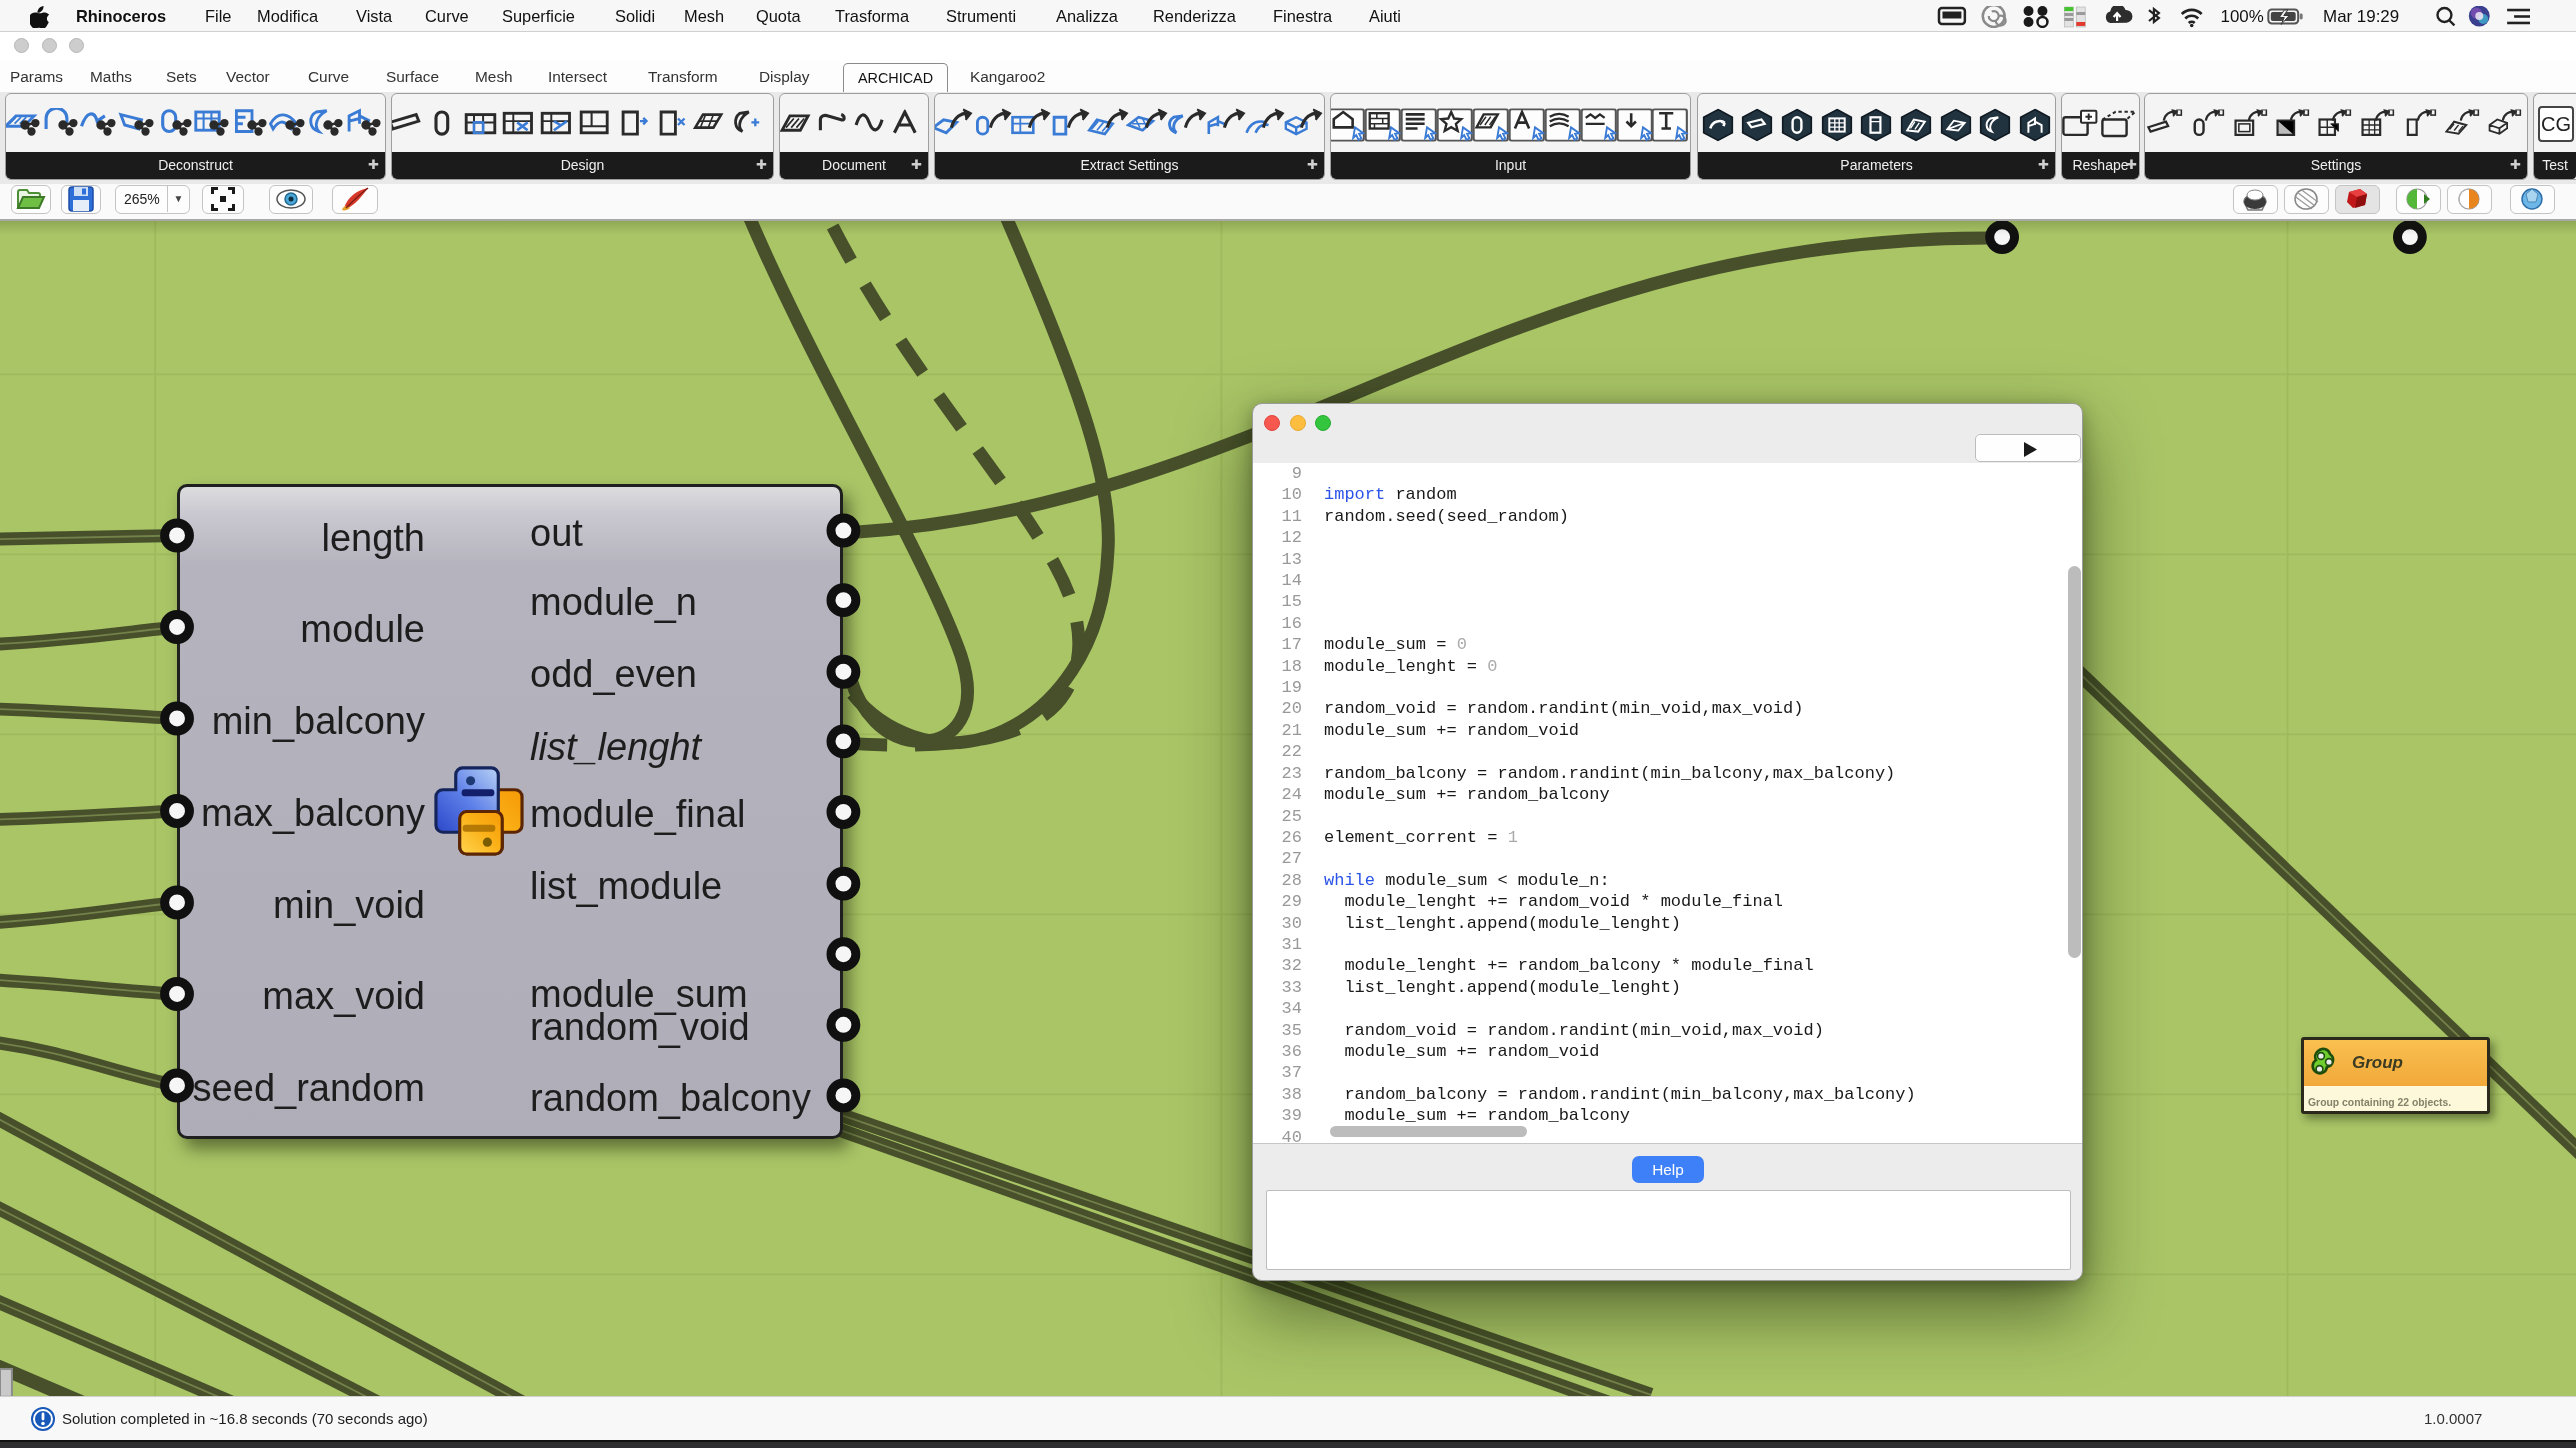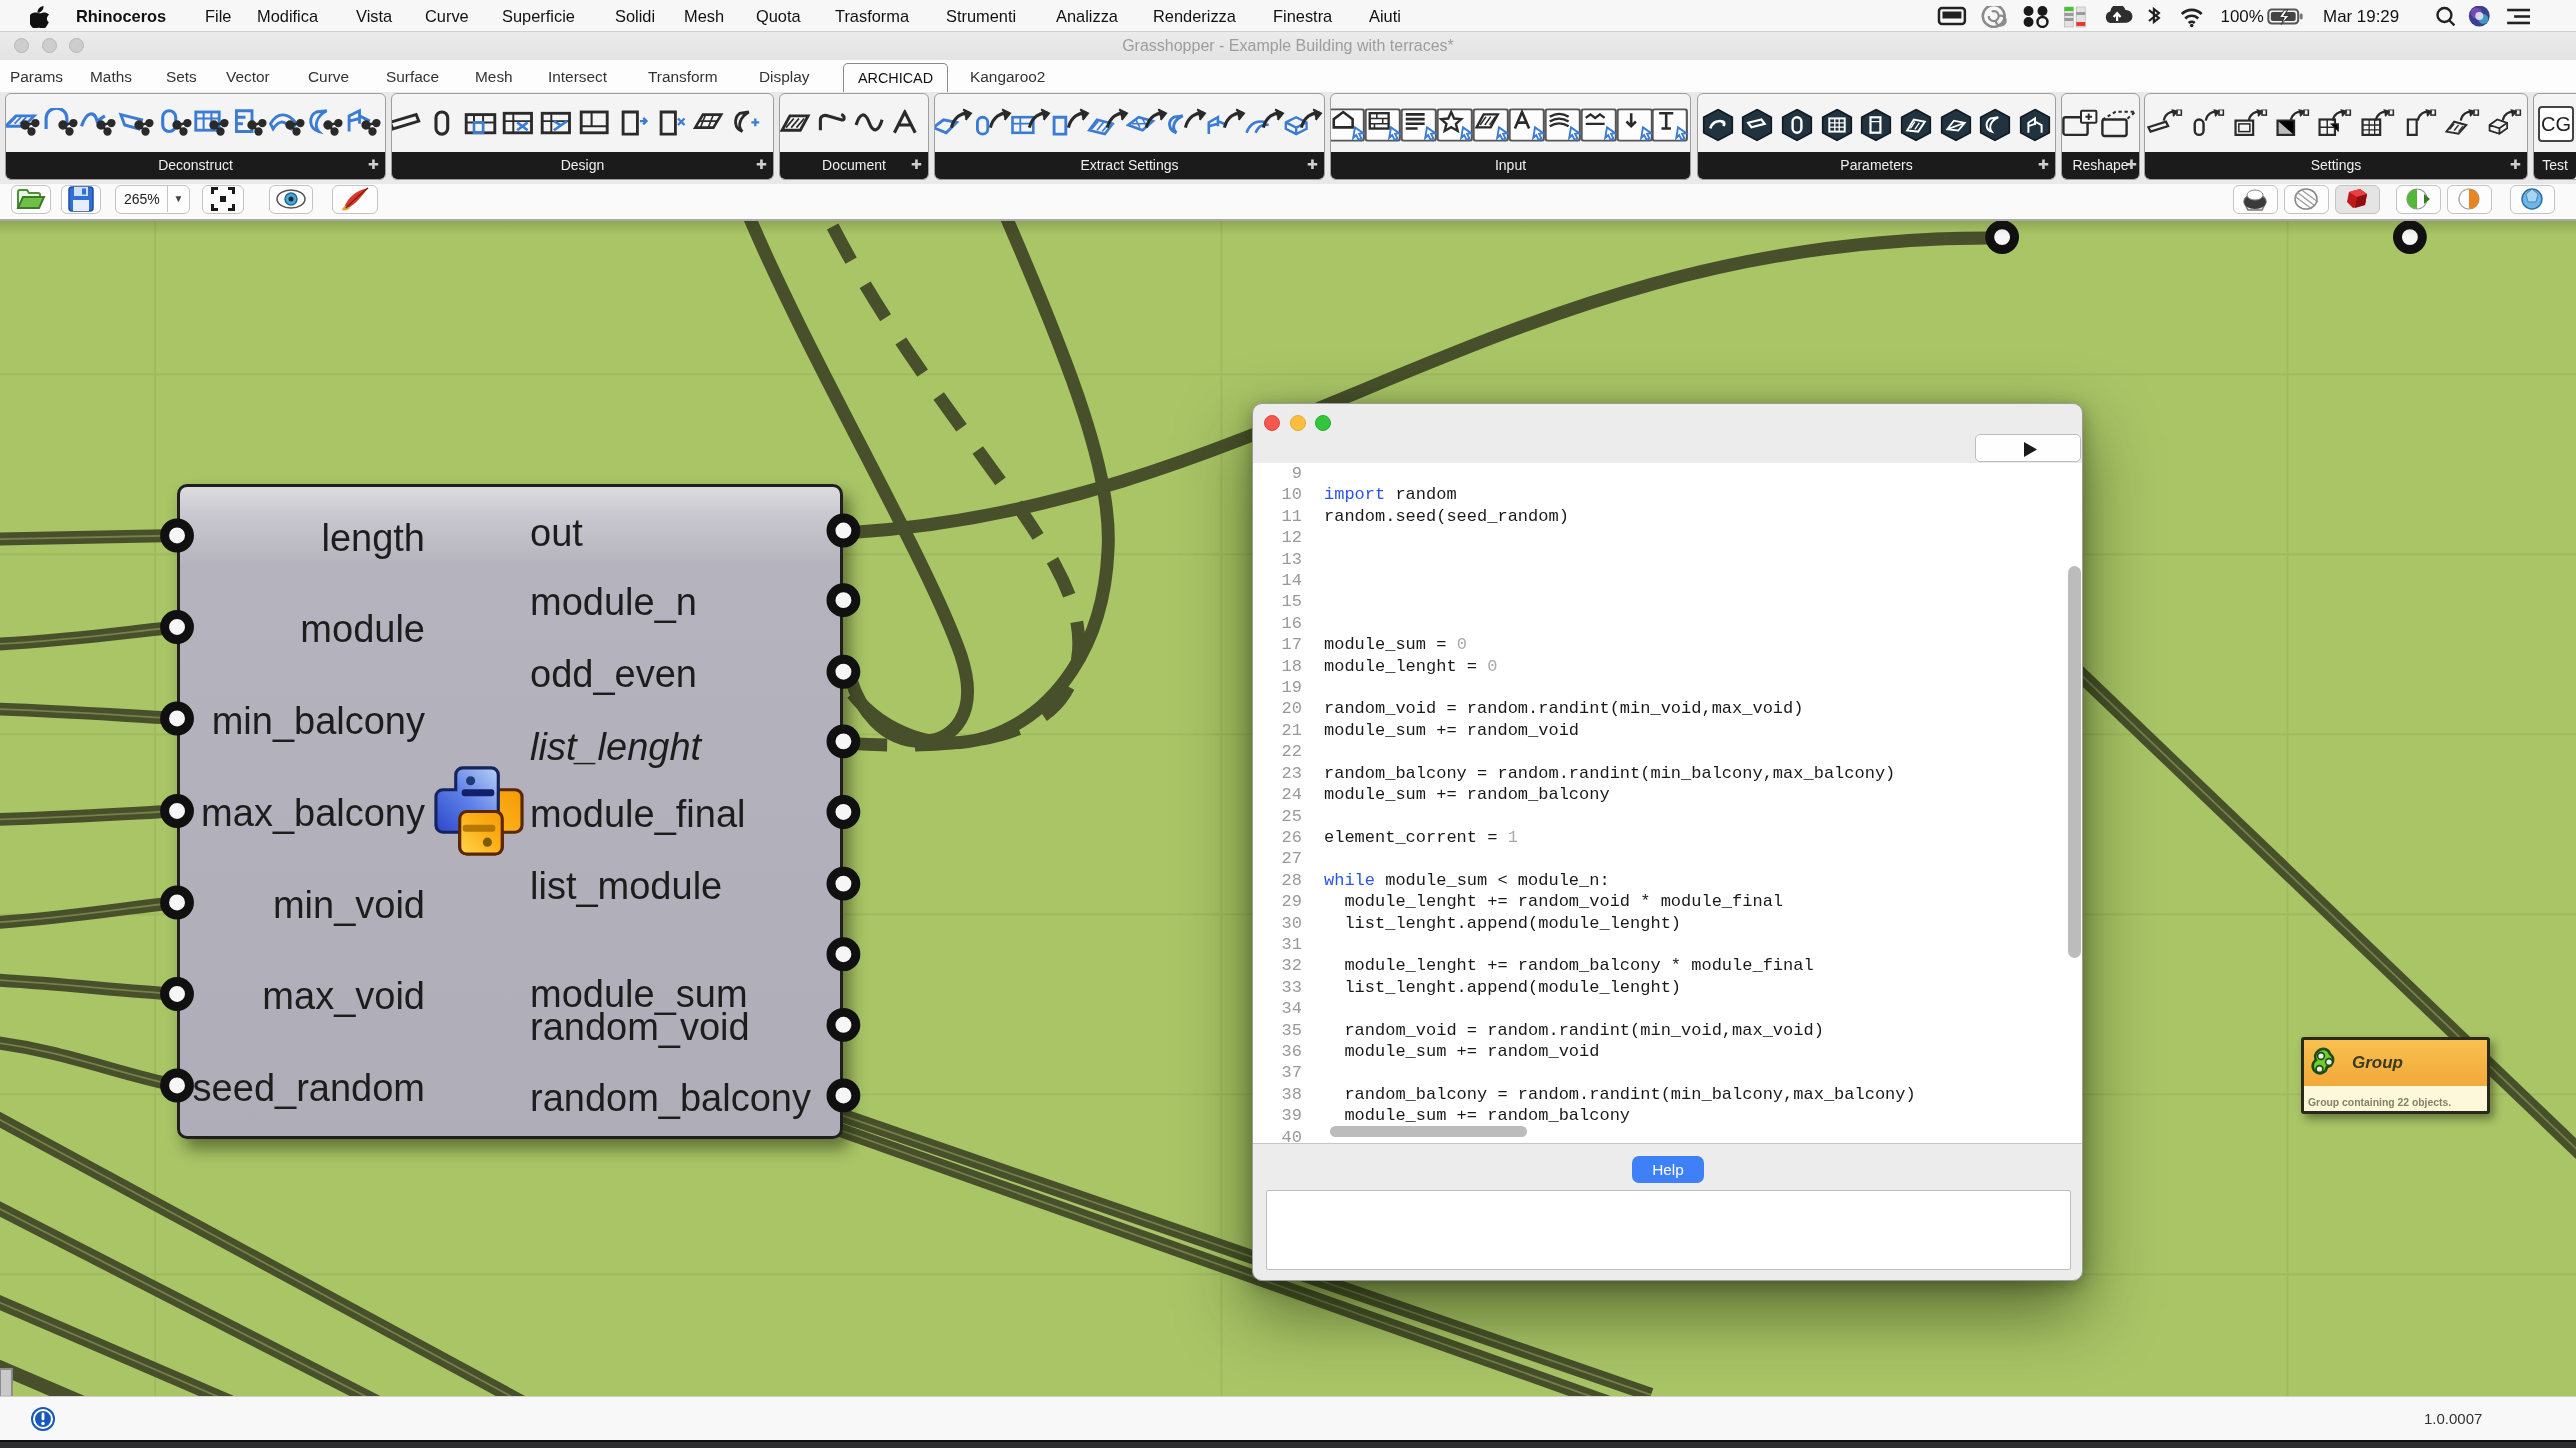--- a/index.html
+++ b/index.html
@@ -159,23 +159,20 @@
       <circle cx="545" cy="10" r="4" fill="#e8e0f2" opacity="0.9"></circle>
 
       <g stroke="#222" stroke-width="2.6">
         <line x1="573" y1="4" x2="596" y2="4"></line>
           <line x1="580" y1="10.5" x2="596" y2="10.5"></line>
           <line x1="573" y1="17" x2="596" y2="17"></line>
       </g>
     </svg>
   </div>
 
-  <div id="rtitle">
-    <div class="txt">Grasshopper - Example Building with terraces*</div>
-  </div>
   <div class="tl" style="left:14px;"></div>
   <div class="tl" style="left:42px;"></div>
   <div class="tl" style="left:69px;"></div>
 
   <div id="ghmenu">
     <div class="gm" style="left:10px;">Params</div>
     <div class="gm" style="left:90px;">Maths</div>
     <div class="gm" style="left:166px;">Sets</div>
     <div class="gm" style="left:226px;">Vector</div>
     <div class="gm" style="left:308px;">Curve</div>
@@ -922,18 +919,19 @@
     </div>
   </div>
 
   <div id="statusbar">
     <svg style="position:absolute; left:30px; top:9px;" width="26" height="26" viewBox="0 0 26 26">
       <circle cx="13" cy="13" r="12" fill="#1758b8"></circle>
       <circle cx="13" cy="13" r="9" fill="none" stroke="#fff" stroke-width="2"></circle>
       <rect x="11.6" y="6.5" width="2.8" height="8" rx="1.4" fill="#fff"></rect>
       <circle cx="13" cy="17.5" r="1.8" fill="#fff"></circle>
     </svg>
+    <div class="txt">Solution completed in ~16.8 seconds (70 seconds ago)</div>
     <div class="ver">1.0.0007</div>
   </div>
   <div id="bottomstrip"></div>
 
 </div>
 
 
 </body></html>

